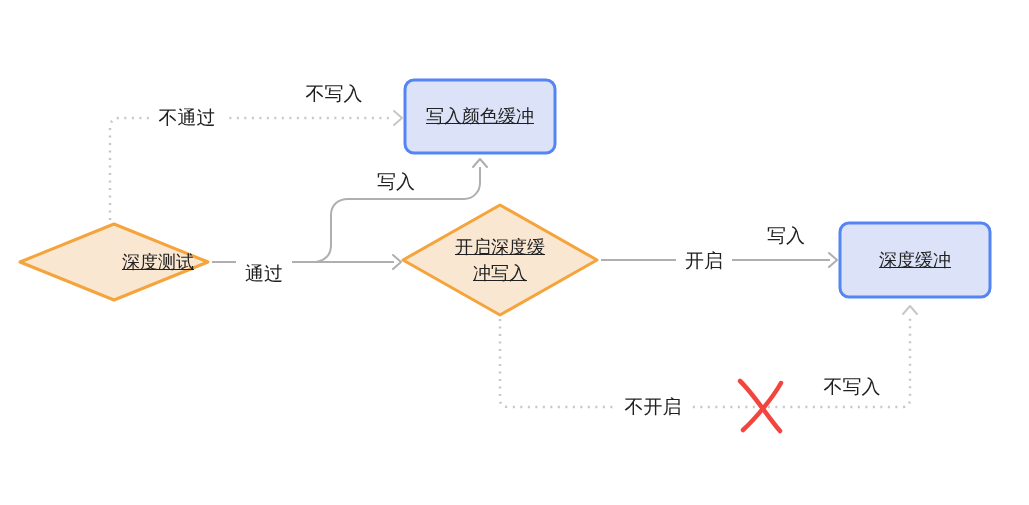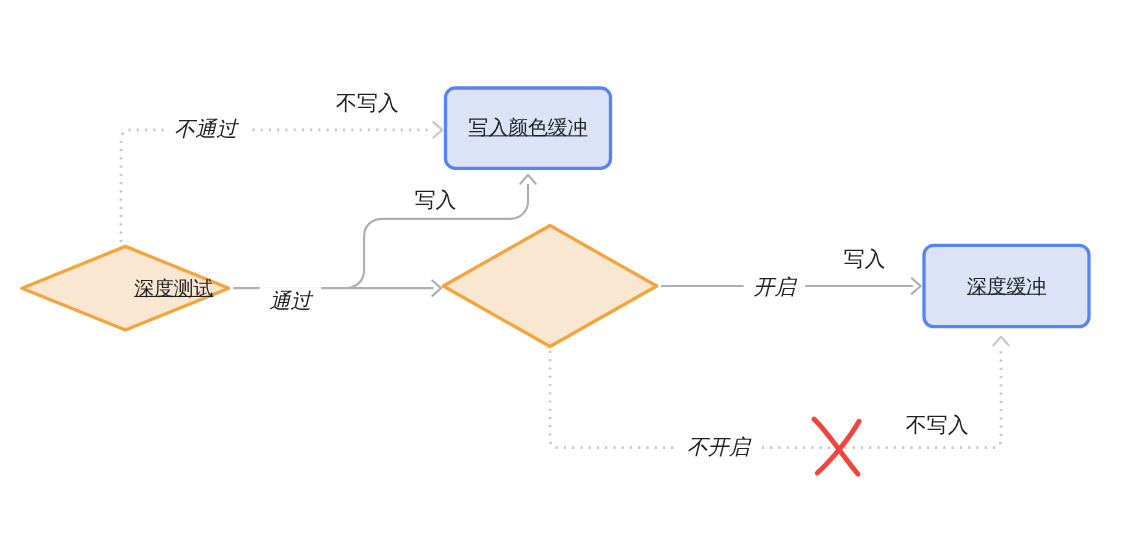--- a/index.html
+++ b/index.html
@@ -76,21 +76,20 @@
   .lbl {
     position: absolute;
     transform: translate(-50%, -50%);
     font-size: 19px;
     color: var(--text);
     white-space: nowrap;
   }
   .lbl.on-line {
     background: var(--background, #ffffff);
     padding: 0 9px;
-    font-style: italic;
   }
 </style>
 </head>
 <body>
 
 <div class="canvas">
 
   <svg width="1029" height="505" viewBox="0 0 1029 505" aria-hidden="true">
 
     <path class="edge-dotted" d="M 110,220 L 110,128 Q 110,118 120,118 L 394,118"></path>
@@ -116,20 +115,23 @@
     <g>
       <path class="red-cross" d="M 740,381 C 752,392 768,417 780,431"></path>
       <path class="red-cross" d="M 781,383 C 772,399 755,419 743,430"></path>
     </g>
   </svg>
 
   <div class="node-label" style="left:34px; top:246px; width:160px; height:32px;justify-content:flex-end;">
     <span>深度测试</span>
   </div>
 
+  <div class="node-label" style="left:448px; top:232px; width:104px; height:56px;">
+    <span>开启深度缓冲写入</span>
+  </div>
 
   <div class="node-label" style="left:410px; top:85px; width:140px; height:63px;">
     <span>写入颜色缓冲</span>
   </div>
 
   <div class="node-label" style="left:845px; top:228px; width:140px; height:64px;">
     <span>深度缓冲</span>
   </div>
 
   <div class="lbl on-line" style="left:187px; top:118px;">不通过</div>

